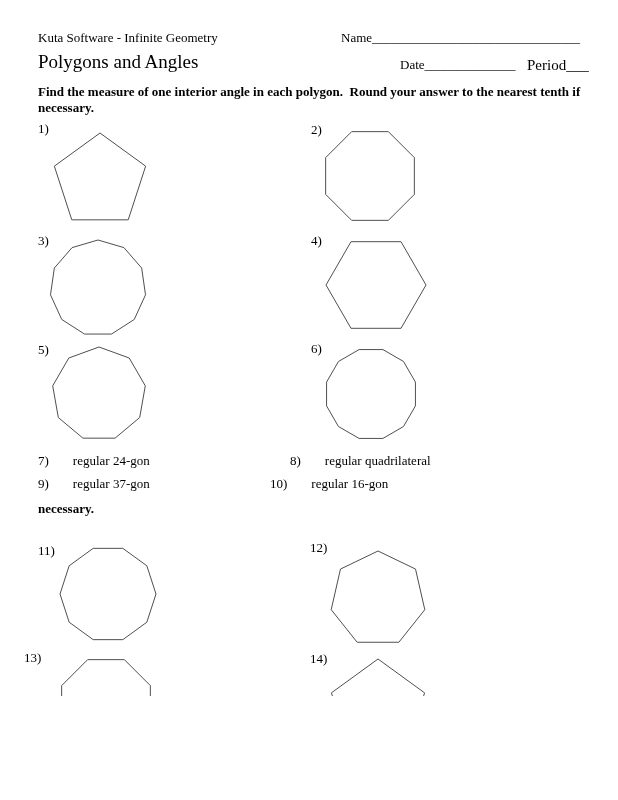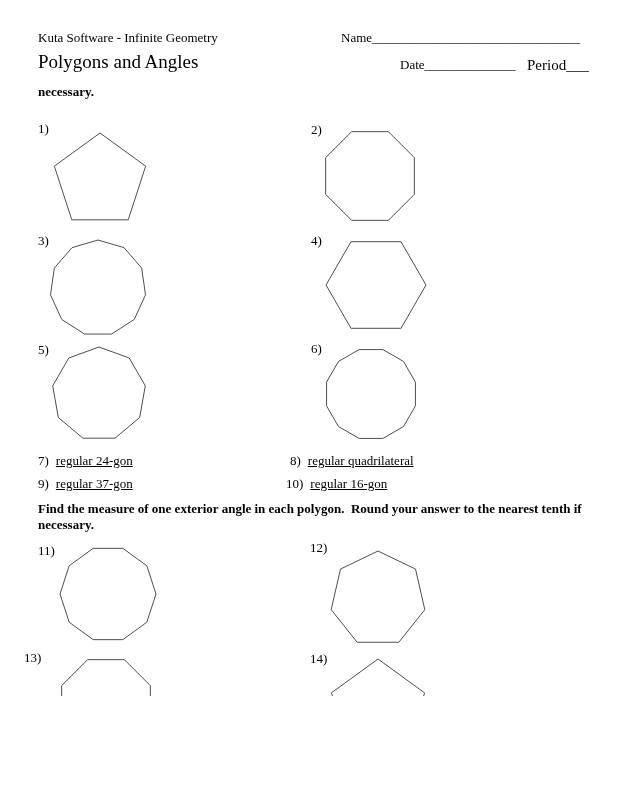--- a/index.html
+++ b/index.html
@@ -12,41 +12,41 @@
   .brand{left:38px;top:30px;font-size:13px;}
   .name-line{left:341px;top:30px;font-size:13px;white-space:pre;}
   .title{left:38px;top:51px;font-size:19px;font-weight:normal;margin:0;}
   .date-line{left:400px;top:57px;font-size:13px;white-space:pre;}
   .period-line{left:527px;top:57px;font-size:15px;white-space:pre;}
   .instr{left:38px;font-size:13px;font-weight:bold;line-height:16px;width:560px;}
   .instr span{display:block;white-space:pre;}
   .instr-interior{top:84px;}
   .instr-exterior{top:501px;}
   .plabel{position:absolute;font-size:13px;white-space:pre;}
-  .ptext{margin-left:7px;text-decoration:underline;}
+  .ptext{margin-left:24px;}
   .fig{position:absolute;}
   .footer{left:0;top:783px;width:618px;text-align:center;font-size:11px;color:#595959;}
 </style>
 </head>
 <body>
 
 <div class="page">
   <div class="abs brand">Kuta Software - Infinite Geometry</div>
   <div class="abs name-line">Name________________________________</div>
 
   <h1 class="abs title">Polygons and Angles</h1>
   <div class="abs date-line">Date______________</div>
   <div class="abs period-line">Period___</div>
 
   <div class="abs instr instr-interior">
+    <span>Find the measure of one interior angle in each polygon.  Round your answer to the nearest tenth if</span>
     <span>necessary.</span>
   </div>
 
   <div class="abs instr instr-exterior">
-    <span>Find the measure of one exterior angle in each polygon.  Round your answer to the nearest tenth if</span>
     <span>necessary.</span>
   </div>
 
   <div id="problems-layer">
       <div class="plabel" style="left: 38px; top: 121px;"><span>1)</span></div>
       <svg width="100" height="100" class="fig" style="left: 50px; top: 131px;">
         <polygon points="50.00,2.00 95.65,35.17 78.21,88.83 21.79,88.83 4.35,35.17" fill="none" stroke="#4f4f4f" stroke-width="1"></polygon>
       </svg>
       <div class="plabel" style="left: 311px; top: 122px;"><span>2)</span></div>
       <svg width="100" height="100" class="fig" style="left: 320px; top: 126px;">
@@ -64,21 +64,21 @@
       <svg width="98" height="98" class="fig" style="left: 50px; top: 345px;">
         <polygon points="49.00,2.00 79.21,13.00 95.29,40.84 89.70,72.50 65.07,93.17 32.93,93.17 8.30,72.50 2.71,40.84 18.79,13.00" fill="none" stroke="#4f4f4f" stroke-width="1"></polygon>
       </svg>
       <div class="plabel" style="left: 311px; top: 341px;"><span>6)</span></div>
       <svg width="96" height="96" class="fig" style="left: 323px; top: 346px;">
         <polygon points="59.91,3.57 80.53,15.47 92.43,36.09 92.43,59.91 80.53,80.53 59.91,92.43 36.09,92.43 15.47,80.53 3.57,59.91 3.57,36.09 15.47,15.47 36.09,3.57" fill="none" stroke="#4f4f4f" stroke-width="1"></polygon>
       </svg>
       <div class="plabel" style="left: 38px; top: 453px;"><span>7)</span><span class="ptext">regular 24-gon</span></div>
       <div class="plabel" style="left: 290px; top: 453px;"><span>8)</span><span class="ptext">regular quadrilateral</span></div>
       <div class="plabel" style="left: 38px; top: 476px;"><span>9)</span><span class="ptext">regular 37-gon</span></div>
-      <div class="plabel" style="left: 286px; top: 476px;"><span>10)</span><span class="ptext">regular 16-gon</span></div>
+      <div class="plabel" style="left: 270px; top: 476px;"><span>10)</span><span class="ptext">regular 16-gon</span></div>
       <div class="plabel" style="left: 38px; top: 543px;"><span>11)</span></div>
       <svg width="100" height="100" class="fig" style="left: 58px; top: 544px;">
         <polygon points="64.83,4.35 88.83,21.79 98.00,50.00 88.83,78.21 64.83,95.65 35.17,95.65 11.17,78.21 2.00,50.00 11.17,21.79 35.17,4.35" fill="none" stroke="#4f4f4f" stroke-width="1"></polygon>
       </svg>
       <div class="plabel" style="left: 310px; top: 540px;"><span>12)</span></div>
       <svg width="100" height="100" class="fig" style="left: 328px; top: 549px;">
         <polygon points="50.00,2.00 87.53,20.07 96.80,60.68 70.83,93.25 29.17,93.25 3.20,60.68 12.47,20.07" fill="none" stroke="#4f4f4f" stroke-width="1"></polygon>
       </svg>
       <div class="plabel" style="left: 24px; top: 650px;"><span>13)</span></div>
       <svg width="100" height="100" class="fig" style="left: 56px; top: 654px;">

